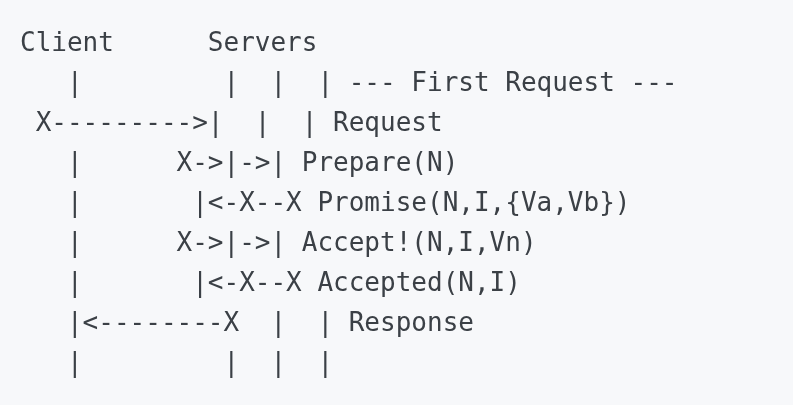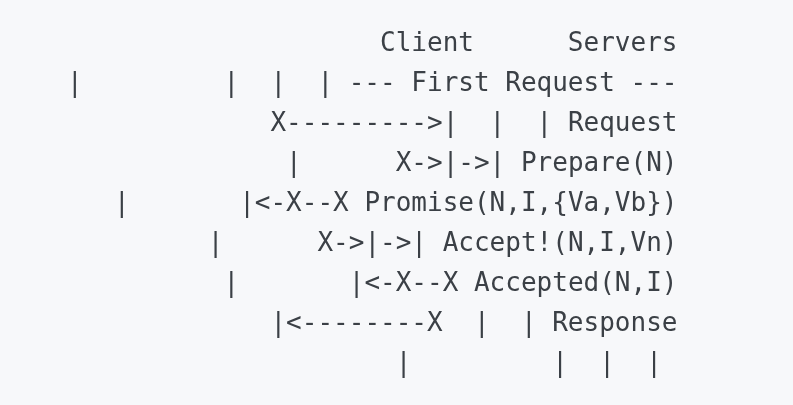--- a/index.html
+++ b/index.html
@@ -30,21 +30,20 @@
     line-height: 40px;
     letter-spacing: 0px;
     color: #3b4046;
     white-space: pre;
     -webkit-font-smoothing: antialiased;
   }
   .ascii-line {
     display: block;
     height: 40px;
     white-space: pre;
-    text-align: right;
   }
   .hdr-line {
     color: #3b4046;
   }
 </style>
 </head>
 <body style="background: rgb(247, 248, 250);">
 
 <div id="diagram" style="background: rgb(247, 248, 250);">
   <pre class="ascii-block" style="color: rgb(59, 64, 70);"><span class="ascii-line hdr-line">Client      Servers</span><span class="ascii-line">   |         |  |  | --- First Request ---</span><span class="ascii-line"> X---------&gt;|  |  | Request</span><span class="ascii-line">   |      X-&gt;|-&gt;| Prepare(N)</span><span class="ascii-line">   |       |&lt;-X--X Promise(N,I,{Va,Vb})</span><span class="ascii-line">   |      X-&gt;|-&gt;| Accept!(N,I,Vn)</span><span class="ascii-line">   |       |&lt;-X--X Accepted(N,I)</span><span class="ascii-line">   |&lt;--------X  |  | Response</span><span class="ascii-line">   |         |  |  | </span></pre>

